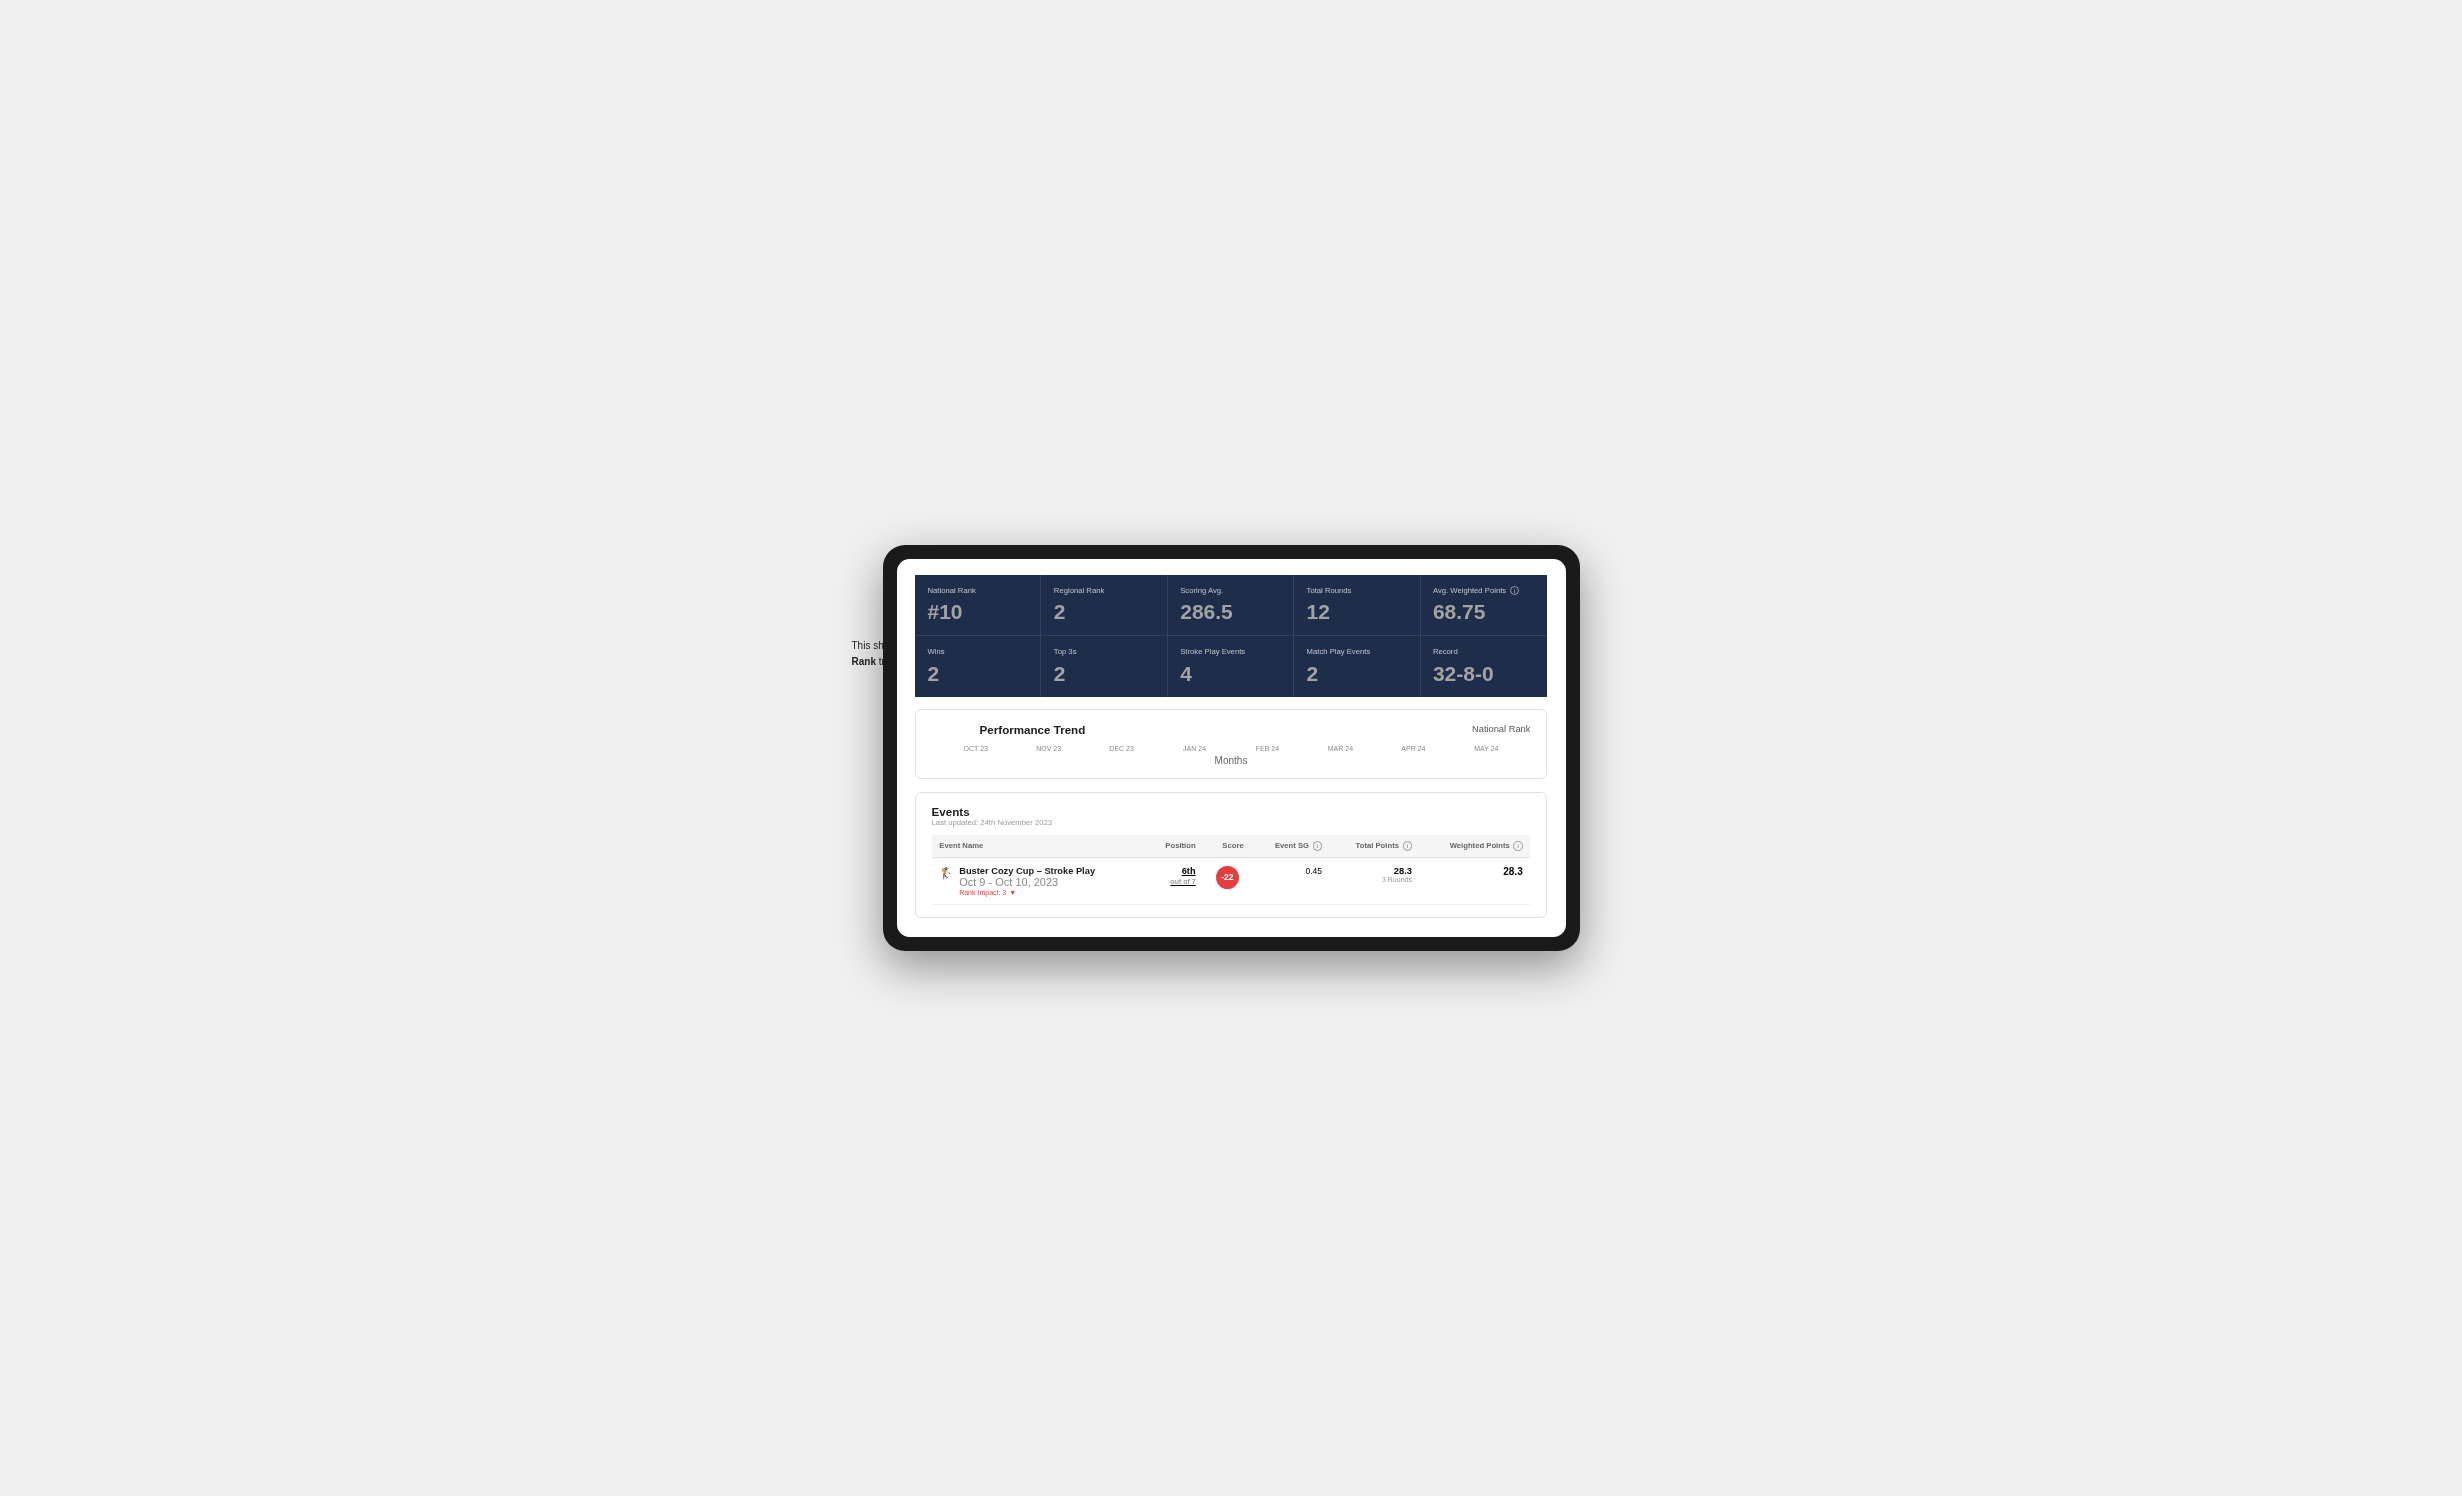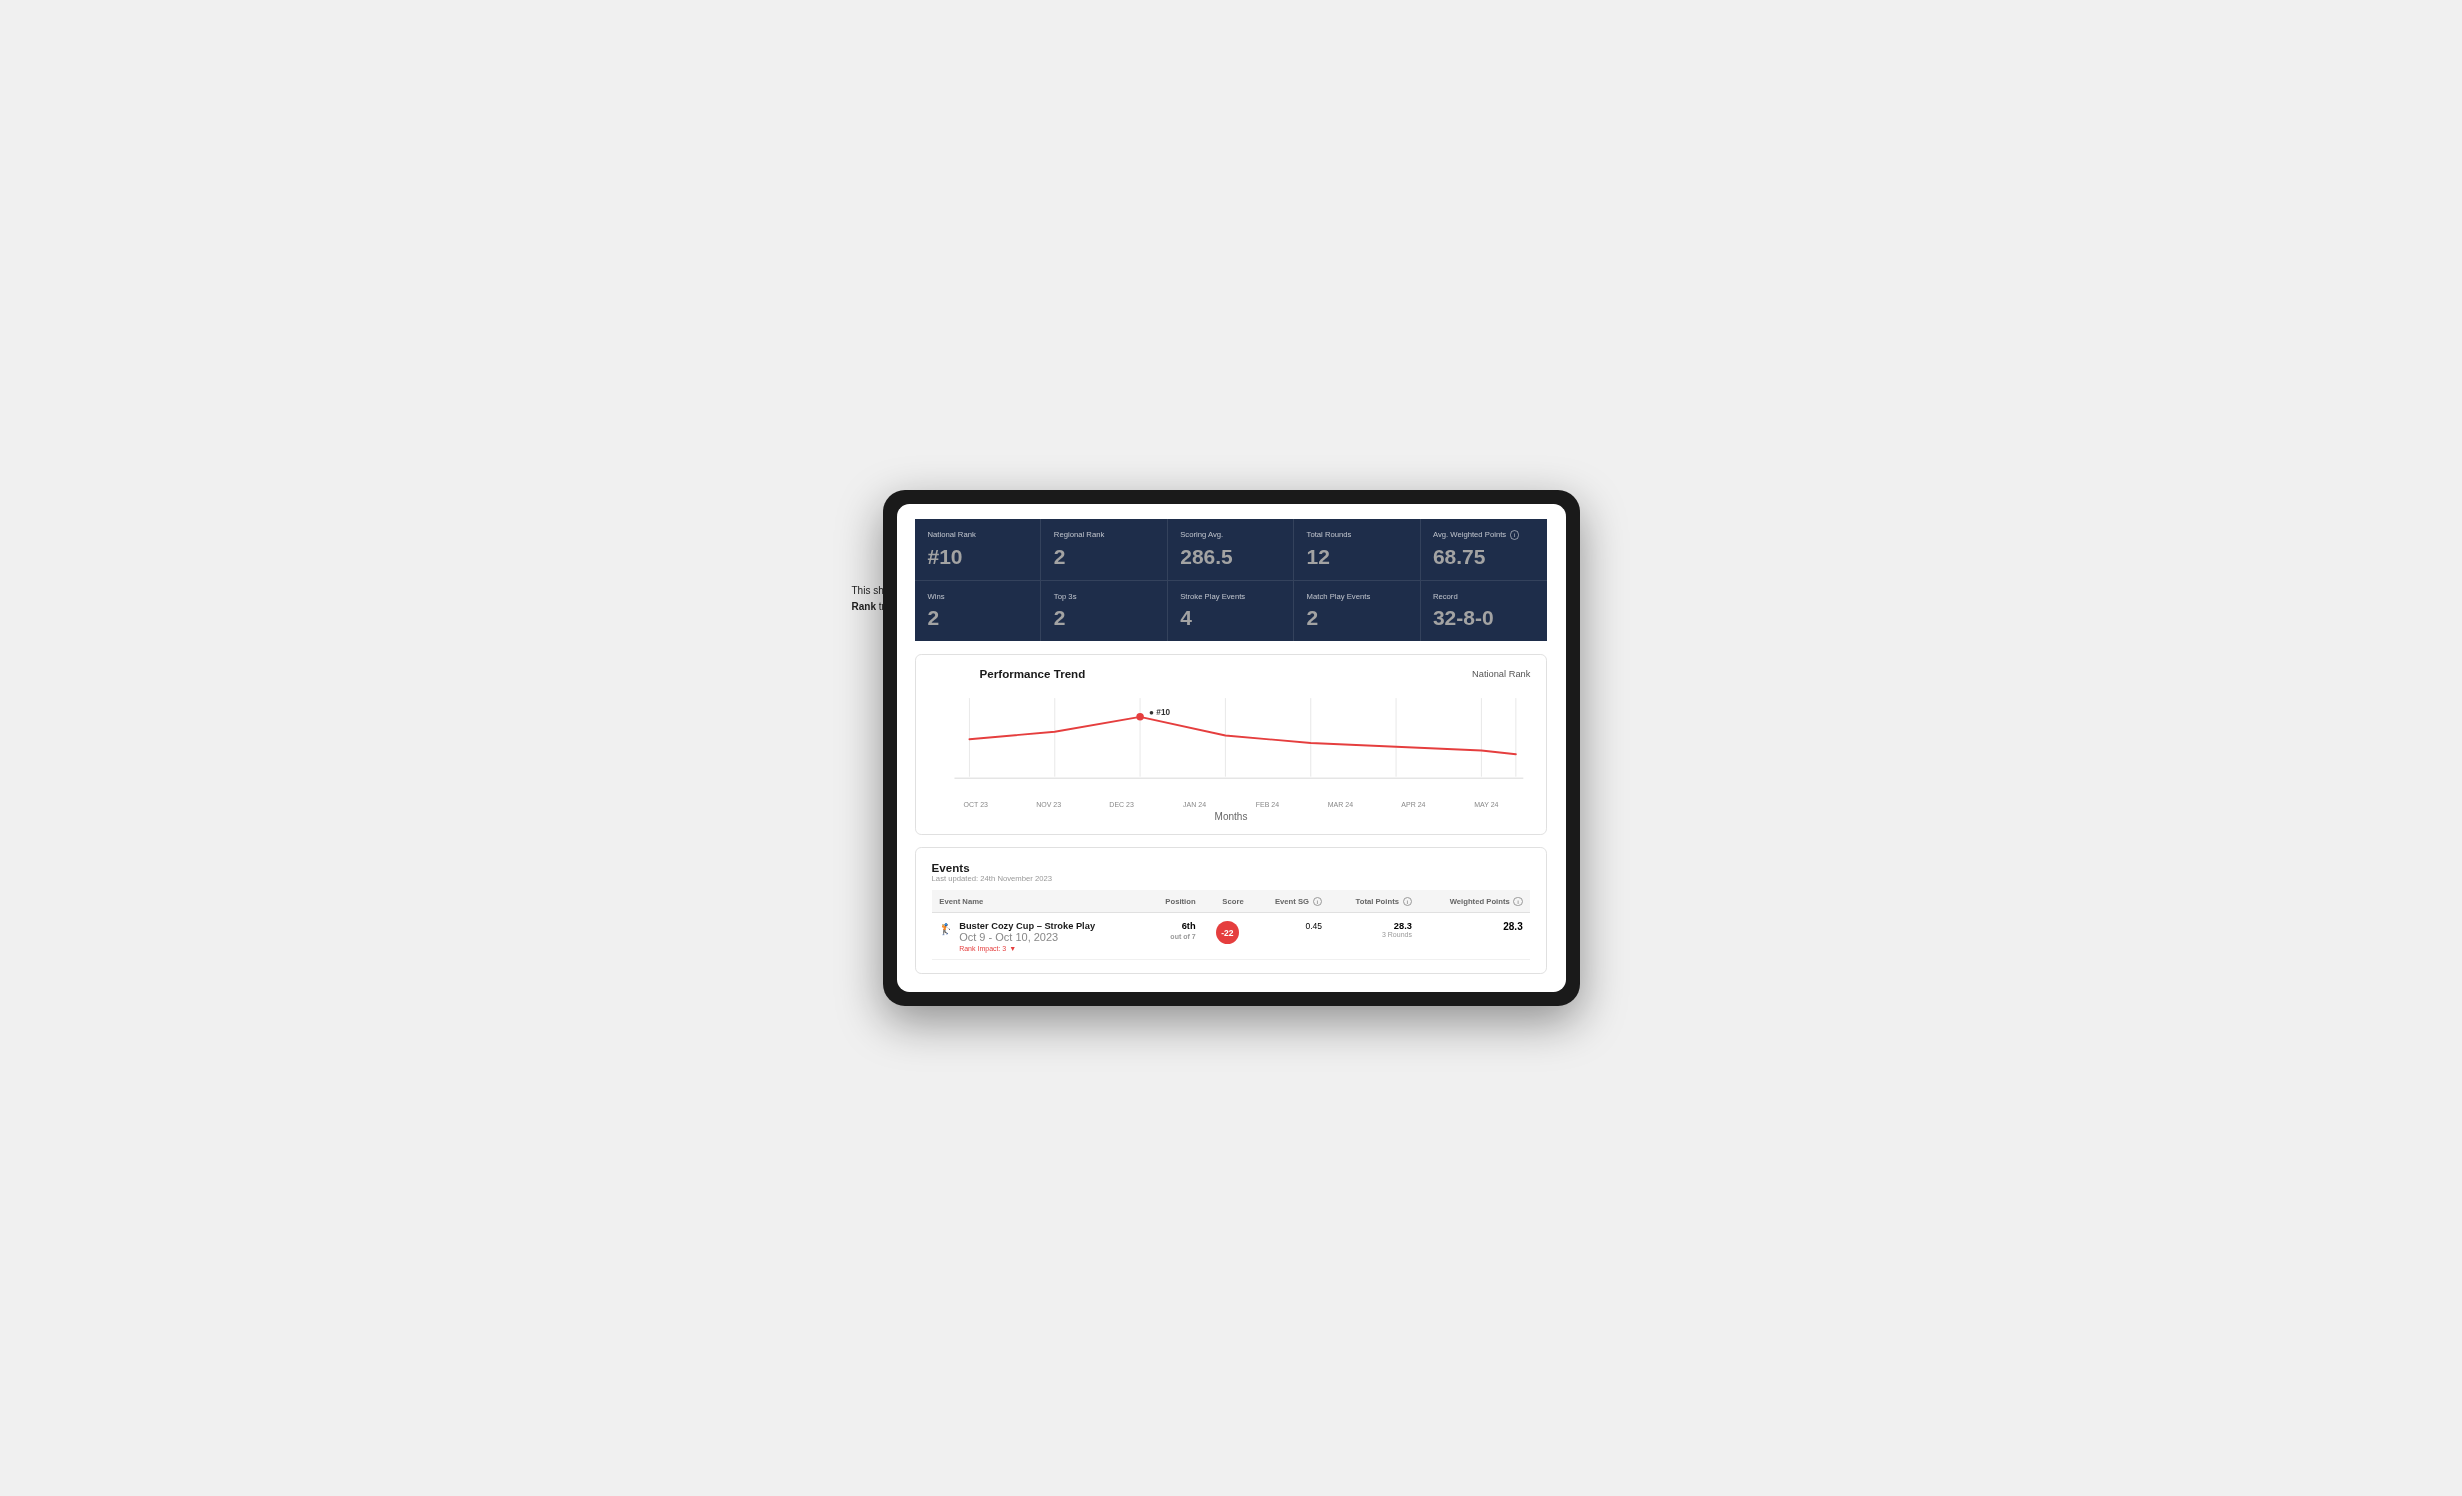--- a/index.html
+++ b/index.html
@@ -215,20 +215,21 @@
 
     .rank-impact span {
       color: #e53e3e;
       font-size: 7px;
     }
 
     .position-cell {
       text-align: right;
       font-size: 9.3px;
       font-weight: 600;
+      text-decoration: underline;
     }
 
     .position-sub {
       font-size: 7px;
       color: #999;
     }
 
     .score-badge {
       background: #e53e3e;
       color: #fff;
@@ -394,41 +395,20 @@
             </div>
           </div>
         </div>
 
         <div class="performance-section">
           <div class="perf-header">
             <div class="perf-title">Performance Trend</div>
             <div class="perf-legend">National Rank</div>
           </div>
 
-          <div class="chart-area">
-            <svg class="chart-svg" viewBox="0 0 800 130">
-
-              <line x1="50" y1="5" x2="50" y2="110" stroke="#e0e0e0" stroke-width="1"></line>
-              <line x1="164" y1="5" x2="164" y2="110" stroke="#e0e0e0" stroke-width="1"></line>
-              <line x1="278" y1="5" x2="278" y2="110" stroke="#e0e0e0" stroke-width="1"></line>
-              <line x1="392" y1="5" x2="392" y2="110" stroke="#e0e0e0" stroke-width="1"></line>
-              <line x1="506" y1="5" x2="506" y2="110" stroke="#e0e0e0" stroke-width="1"></line>
-              <line x1="620" y1="5" x2="620" y2="110" stroke="#e0e0e0" stroke-width="1"></line>
-              <line x1="734" y1="5" x2="734" y2="110" stroke="#e0e0e0" stroke-width="1"></line>
-              <line x1="780" y1="5" x2="780" y2="110" stroke="#e0e0e0" stroke-width="1"></line>
-
-              <line x1="30" y1="112" x2="790" y2="112" stroke="#ccc" stroke-width="1"></line>
-
-              <polyline points="50,60 164,50 278,30 392,55 506,65 620,70 734,75 780,80" fill="none" stroke="#e53e3e" stroke-width="2.5" stroke-linecap="round" stroke-linejoin="round"></polyline>
-
-              <circle cx="278" cy="30" r="5" fill="#e53e3e"></circle>
-
-              <text x="290" y="28" font-size="11" fill="#333" font-weight="600">● #10</text>
-            </svg>
-          </div>
 
           <div class="x-axis-labels">
             <div class="x-label">OCT 23</div>
             <div class="x-label">NOV 23</div>
             <div class="x-label">DEC 23</div>
             <div class="x-label">JAN 24</div>
             <div class="x-label">FEB 24</div>
             <div class="x-label">MAR 24</div>
             <div class="x-label">APR 24</div>
             <div class="x-label">MAY 24</div>

